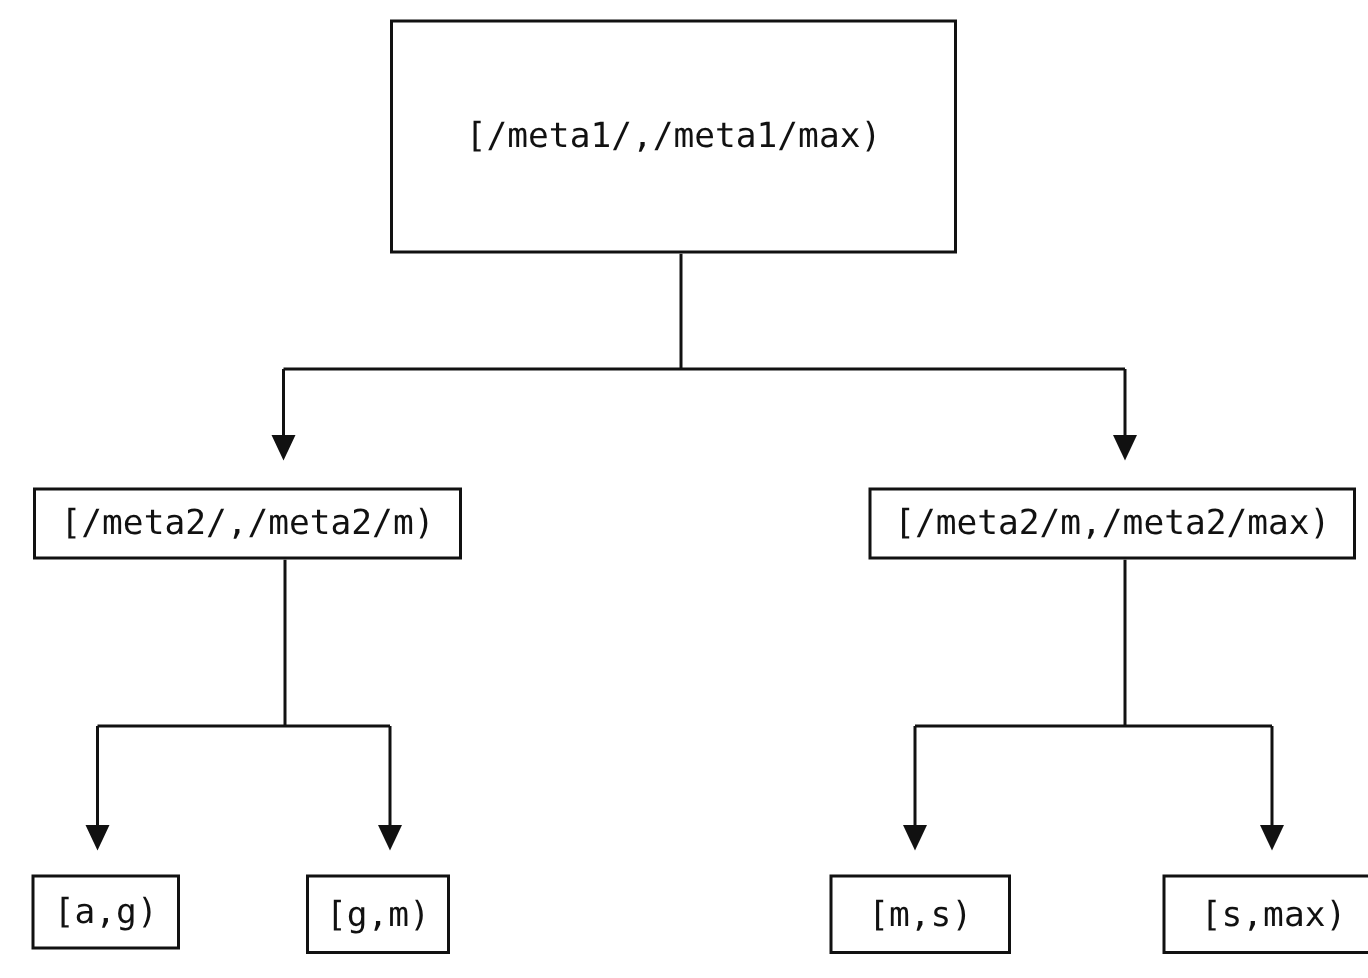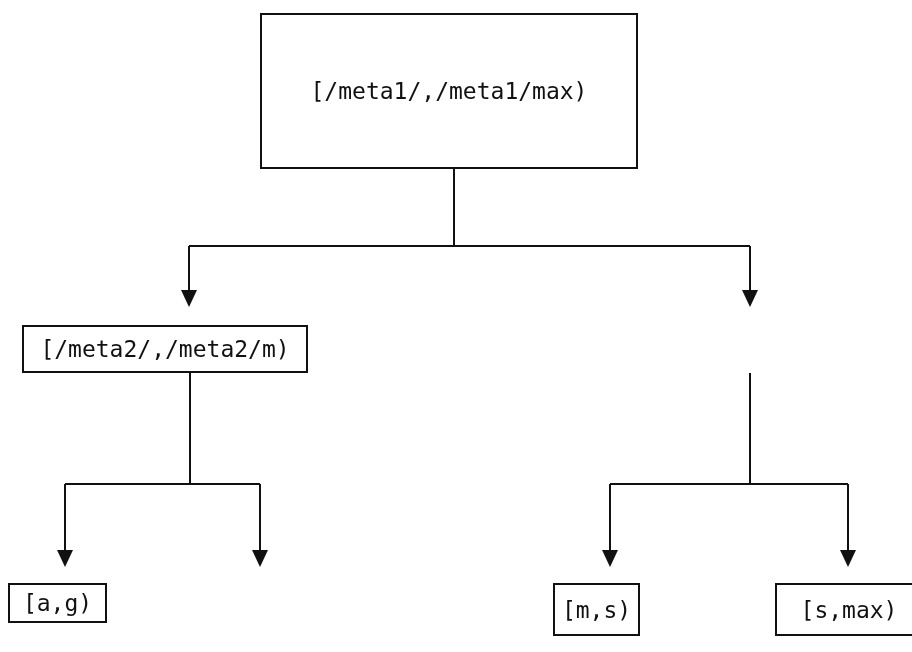--- a/index.html
+++ b/index.html
@@ -32,23 +32,23 @@
     color: var(--line);
     display: flex;
     align-items: center;
     justify-content: center;
     font-size: 23px;
     white-space: nowrap;
   }
   .node-root        { left: 260px; top: 13px;  width: 378px; height: 156px; }
   .node-meta2-left  { left: 22px;  top: 325px; width: 286px; height: 48px; }
   .node-meta2-right { left: 579px; top: 325px; width: 325px; height: 48px; }
-  .node-leaf-ag     { left: 8px;   top: 583px; width: 99px;  height: 40px; }
+  .node-leaf-ag     { left: 21px;   top: 583px; width: 99px;  height: 50px; }
   .node-leaf-gm     { left: 204px; top: 583px; width: 96px;  height: 53px; }
-  .node-leaf-ms     { left: 553px; top: 583px; width: 87px;  height: 53px; }
+  .node-leaf-ms     { left: 553px; top: 583px; width: 121px;  height: 53px; }
   .node-leaf-smax   { left: 775px; top: 583px; width: 148px; height: 53px; }
 </style>
 </head>
 <body>
 
 <div class="canvas">
 
   <svg class="edges" viewBox="0 0 912 652" xmlns="http://www.w3.org/2000/svg">
 
     <path d="M454,169 L454,246"></path>
@@ -74,25 +74,31 @@
   </svg>
 
   <div class="node node-root">
     <span>[/meta1/,/meta1/max)</span>
   </div>
 
   <div class="node node-meta2-left">
     <span>[/meta2/,/meta2/m)</span>
   </div>
 
+  <div class="node node-meta2-right">
+    <span>[/meta2/m,/meta2/max)</span>
+  </div>
 
   <div class="node node-leaf-ag">
     <span>[a,g)</span>
   </div>
 
+  <div class="node node-leaf-gm">
+    <span>[g,m)</span>
+  </div>
 
   <div class="node node-leaf-ms">
     <span>[m,s)</span>
   </div>
 
   <div class="node node-leaf-smax">
     <span>[s,max)</span>
   </div>
 
 </div>

